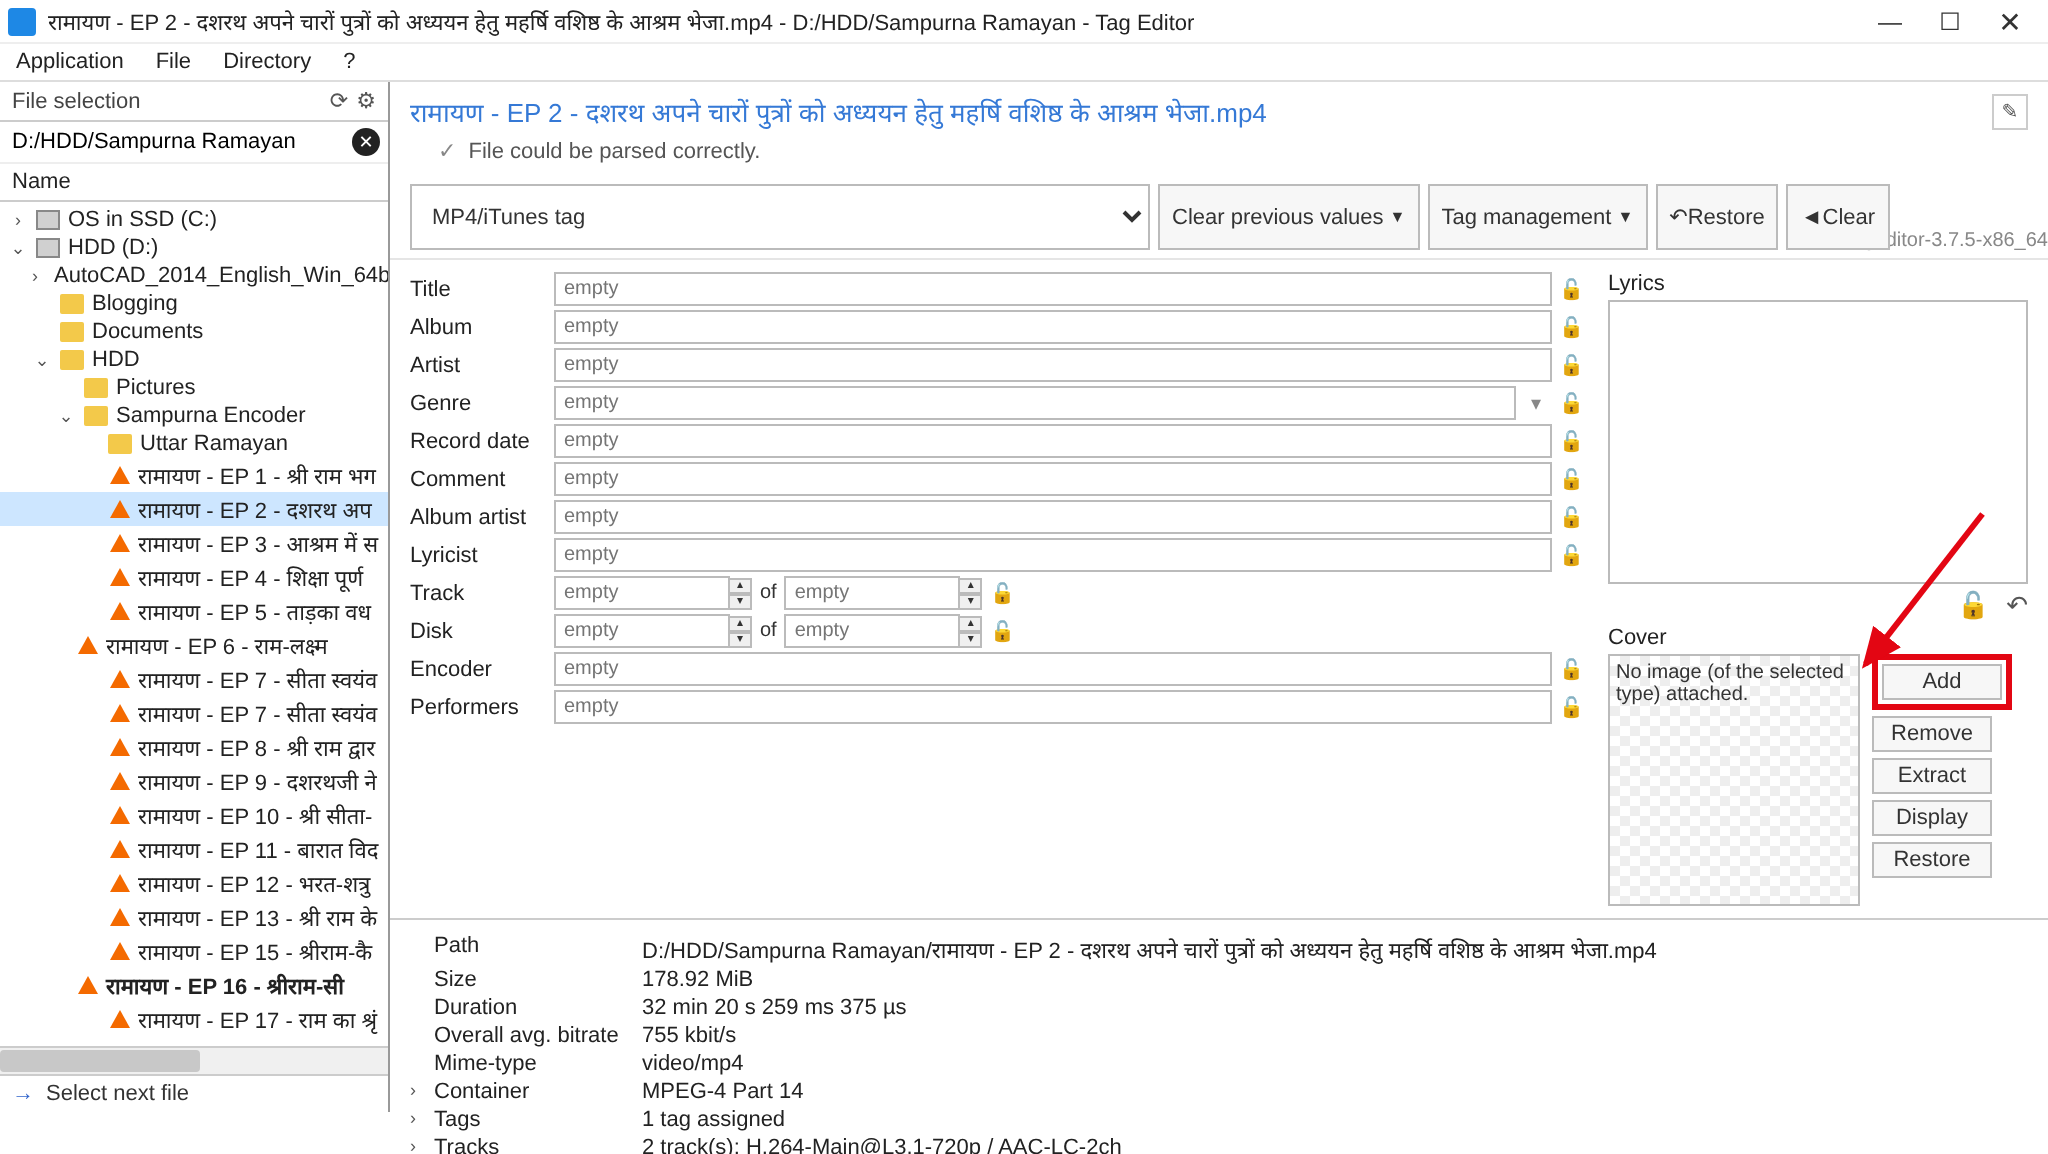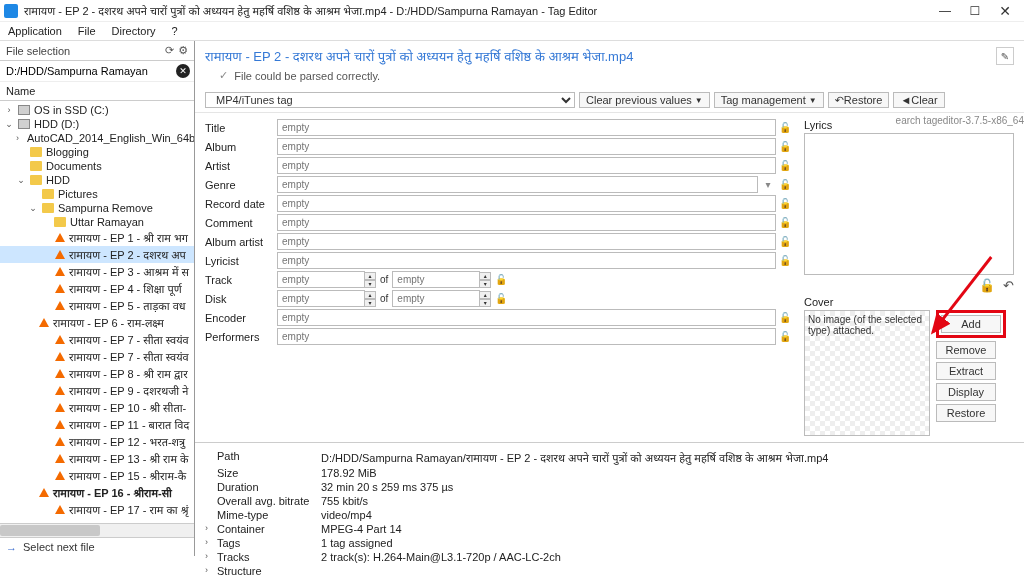--- a/index.html
+++ b/index.html
@@ -34,21 +34,21 @@
 .footer .arr { margin-right: 6px; font-weight:bold; color:#3366cc; }
 
 .content { flex: 1; display: flex; flex-direction: column; position:relative; }
 .filehdr { padding: 6px 10px 4px; display:flex; align-items:center; }
 .filehdr .fname { color: #3579d6; font-size: 13px; flex:1; }
 .filehdr .edit { width:18px; height:18px; border:1px solid #ccc; display:flex; align-items:center; justify-content:center; font-size:10px; color:#555; }
 .parsed { padding: 0 10px 6px 24px; color:#555; font-size: 11px; display:flex; align-items:center; }
 .parsed .chk { margin-right: 6px; color:#888; }
 
 .toolbar { display: flex; gap: 4px; padding: 4px 10px; align-items:center; border-bottom: 1px solid #e5e5e5; }
-.toolbar select, .btn { height: 16px; border: 1px solid #bbb; background: #f7f7f7; font-size: 11px; padding: 0 6px; color:#333; display:inline-flex; align-items:center; }
+.toolbar select, .btn { height: 33px; border: 1px solid #bbb; background: #f7f7f7; font-size: 11px; padding: 0 6px; color:#333; display:inline-flex; align-items:center; }
 .toolbar select { width: 370px; background:#fff; }
 .btn { cursor: default; }
 .btn .caret { margin-left:3px; font-size:8px; }
 
 .tagform { padding: 6px 10px; display: flex; gap: 10px; }
 .fields { flex: 1; }
 .frow { display: flex; align-items: center; margin-bottom: 2px; }
 .frow label { width: 72px; font-size: 11px; color:#222; }
 .frow input { flex: 1; height: 17px; border: 1px solid #bbb; padding: 0 4px; font-size: 10px; color:#aaa; background:#fff; }
 .frow .lock { width: 16px; text-align: center; color:#888; font-size:10px; margin-left:2px; }
@@ -141,21 +141,21 @@
           <span>HDD</span>
         </div>
         <div class="trow" style="padding-left: 28px;">
           <span class="chv"></span>
           <span class="fld"></span>
           <span>Pictures</span>
         </div>
         <div class="trow" style="padding-left: 28px;">
           <span class="chv">⌄</span>
           <span class="fld"></span>
-          <span>Sampurna Remove</span>
+          <span>Sampurna Encoder</span>
         </div>
         <div class="trow" style="padding-left: 40px;">
           <span class="chv"></span>
           <span class="fld"></span>
           <span>Uttar Ramayan</span>
         </div>
         <div class="trow" style="padding-left: 40px;">
           <span class="chv"></span>
           <span class="vlc"></span>
           <span>रामायण - EP 1 - श्री राम भग</span>

